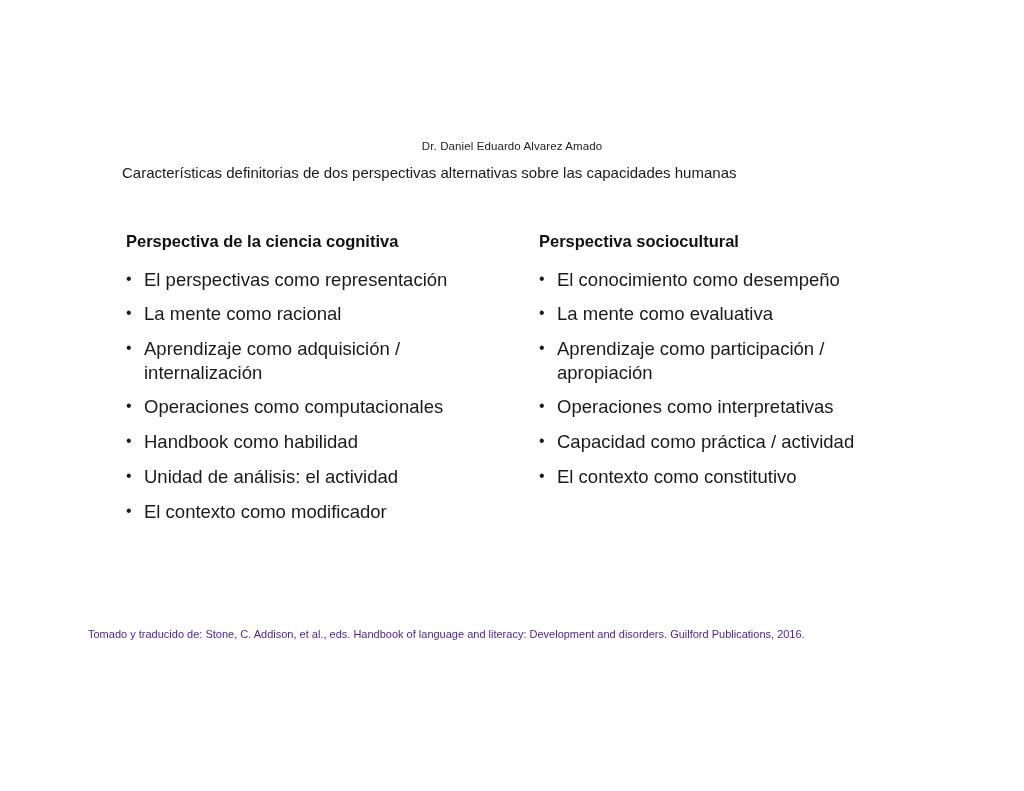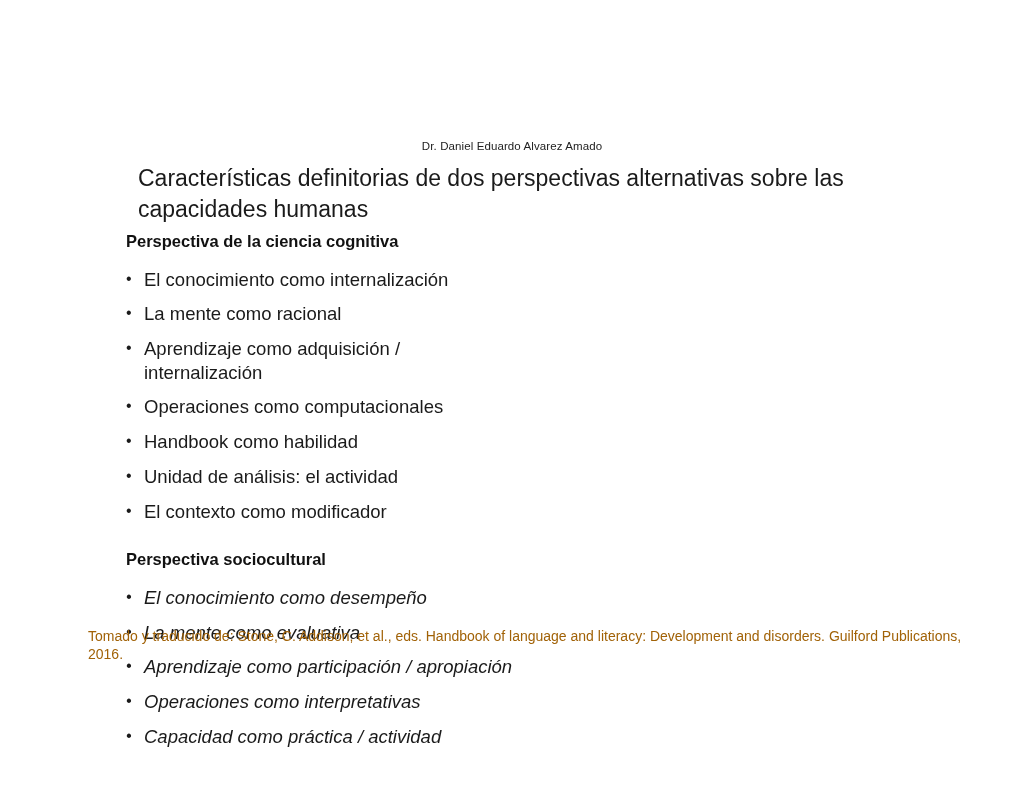--- a/index.html
+++ b/index.html
@@ -26,34 +26,34 @@
     left: 0;
     width: 1024px;
     text-align: center;
     font-size: 11.5px;
     color: #222222;
     letter-spacing: 0.1px;
   }
   .slide-title {
     position: absolute;
     top: 163px;
-    left: 138px;
+    left: 122px;
     width: 790px;
-    font-size: 23px;
+    font-size: 15px;
     line-height: 1.33;
     color: #1a1a1a;
     font-weight: 400;
   }
   .columns {
     position: absolute;
     top: 232px;
     left: 122px;
     width: 810px;
     display: flex;
-    flex-direction: column;
+    flex-direction: row;
     gap: 16px;
   }
   .col {
     width: 402px;
     box-sizing: border-box;
   }
   .col-right {
     padding-left: 0px;
   }
   .col-head {
@@ -83,64 +83,64 @@
     top: 0;
     font-size: 16px;
     line-height: 1.38;
     color: #1a1a1a;
   }
   .col-left ul.bullets li {
     padding-right: 20px;
   }
   .col-right ul.bullets li {
     padding-right: 10px;
-    font-style: italic;
   }
   .source-note {
     position: absolute;
     top: 627px;
     left: 88px;
     width: 900px;
-    font-size: 14px;
-    color: #a16207;
+    font-size: 11px;
+    color: #4c1d95;
     line-height: 1.3;
   }
 </style>
 </head>
 <body>
 
 <div class="slide">
 
   <div class="author-line">Dr. Daniel Eduardo Alvarez Amado</div>
 
   <div class="slide-title">Características definitorias de dos perspectivas alternativas sobre las capacidades humanas</div>
 
   <div class="columns">
 
     <div class="col col-left">
       <div class="col-head">Perspectiva de la ciencia cognitiva</div>
       <ul class="bullets">
-        <li>El conocimiento como internalización</li>
+        <li>El perspectivas como representación</li>
         <li>La mente como racional</li>
         <li>Aprendizaje como adquisición / internalización</li>
         <li>Operaciones como computacionales</li>
         <li>Handbook como habilidad</li>
         <li>Unidad de análisis: el actividad</li>
         <li>El contexto como modificador</li>
       </ul>
     </div>
 
     <div class="col col-right">
       <div class="col-head">Perspectiva sociocultural</div>
       <ul class="bullets">
         <li>El conocimiento como desempeño</li>
         <li>La mente como evaluativa</li>
         <li>Aprendizaje como participación / apropiación</li>
         <li>Operaciones como interpretativas</li>
         <li>Capacidad como práctica / actividad</li>
+        <li>El contexto como constitutivo</li>
       </ul>
     </div>
 
   </div>
 
   <div class="source-note">Tomado y traducido de: Stone, C. Addison, et al., eds. Handbook of language and literacy: Development and disorders. Guilford Publications, 2016.</div>
 
 </div>
 
 </body></html>

